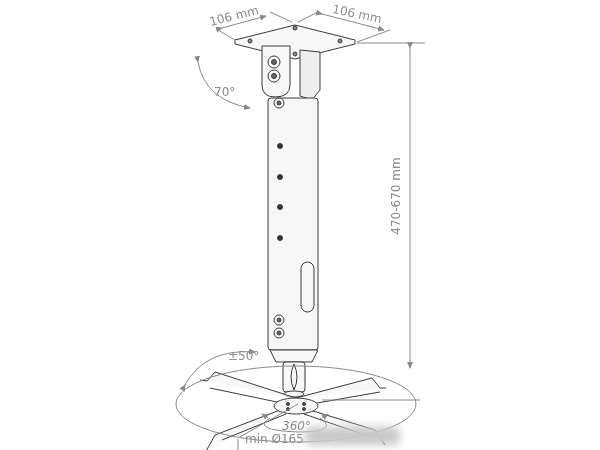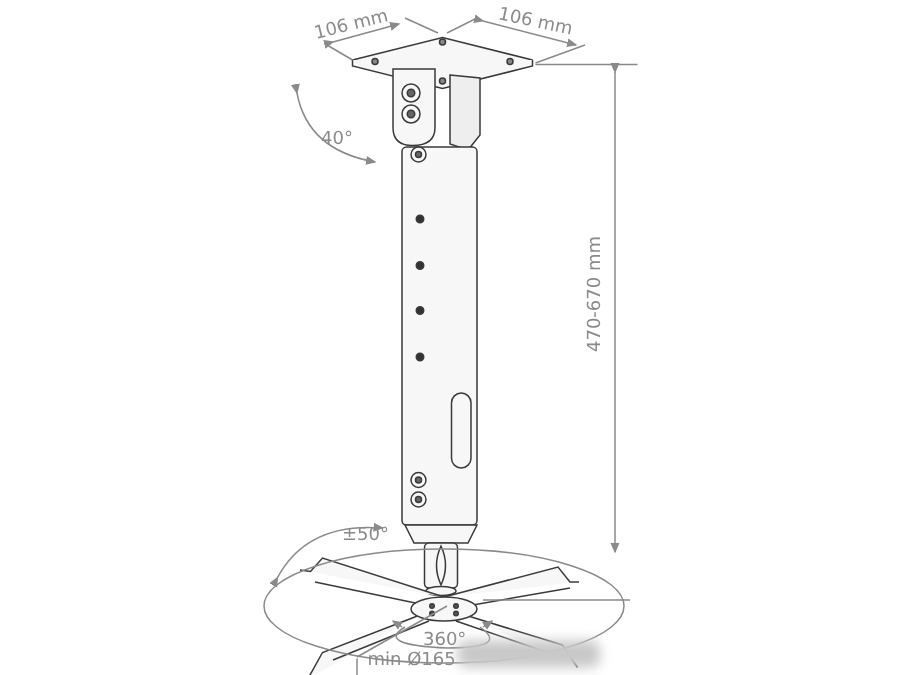--- a/index.html
+++ b/index.html
@@ -88,18 +88,18 @@
     <line x1="238" y1="438" x2="298" y2="404"></line>
     <path d="M270,418 Q250,430 298,432 Q340,432 320,418" stroke="#8a8a8a"></path>
     <path d="M268,418 L262,414" marker-end="url(#ar)"></path>
     <path d="M322,418 L328,414" marker-end="url(#ar)"></path>
   </g>
 </svg>
 
   <div class="lbl" style="left:209px;top:10px;transform:rotate(-14deg);">106 mm</div>
   <div class="lbl" style="left:332px;top:8px;transform:rotate(12deg);">106 mm</div>
   <div class="lbl" style="left:352px;top:190px;transform:rotate(-90deg);transform-origin:center;width:88px;text-align:center;">470-670 mm</div>
-  <div class="lbl" style="left:214px;top:86px;">40°</div>
+  <div class="lbl" style="left:214px;top:86px;">70°</div>
   <div class="lbl" style="left:228px;top:350px;">±50°</div>
-  <div class="lbl" style="left:282px;top:420px;">360°</div>
+  <div class="lbl" style="left:282px;top:420px;font-style:italic;">360°</div>
   <div class="lbl" style="left:245px;top:433px;">min Ø165</div>
   <div class="blur" style="left:305px;top:427px;width:95px;height:18px;"></div>
 </div>
 
 </body></html>

